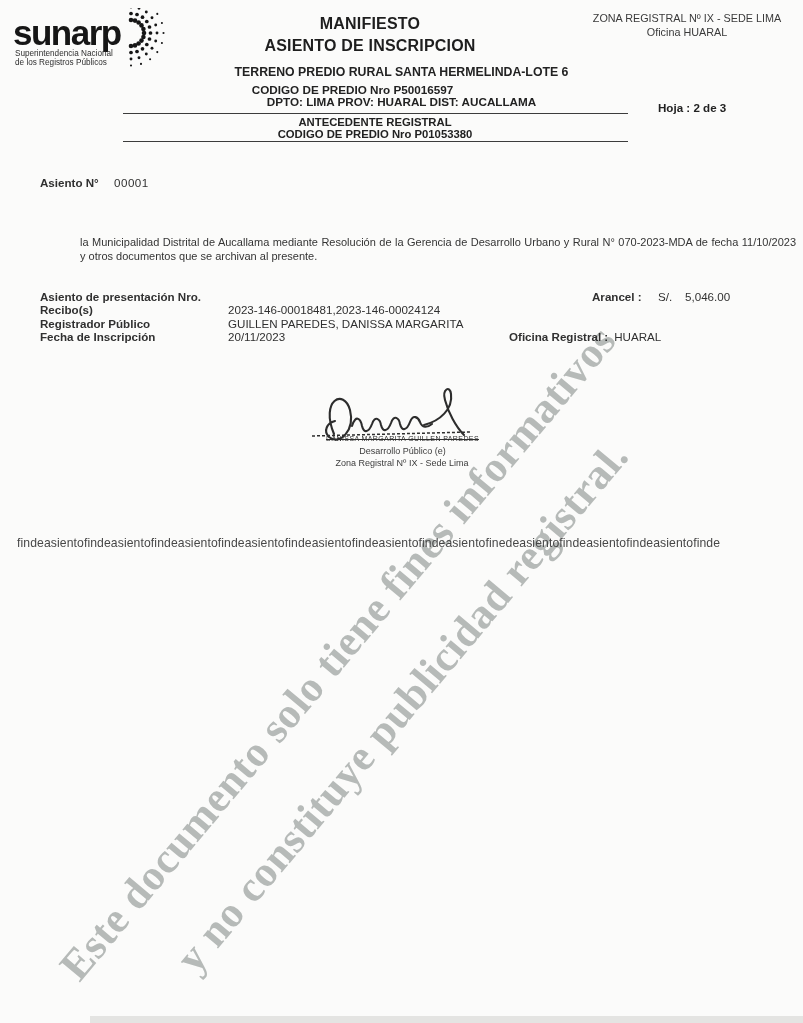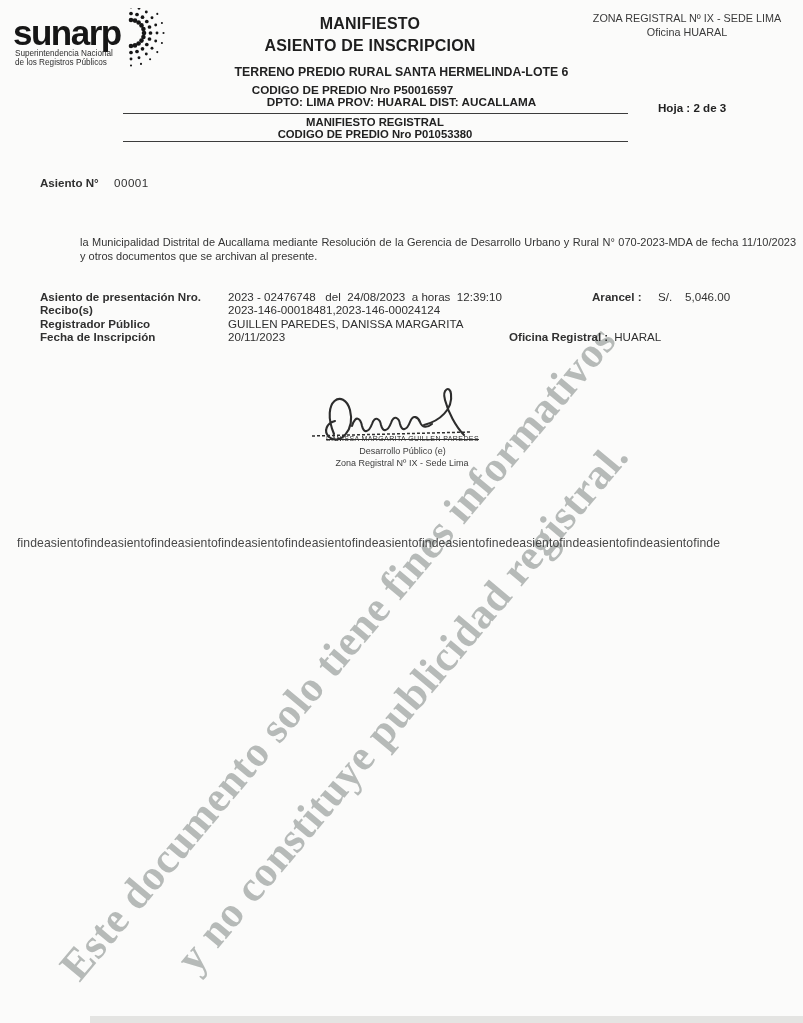--- a/index.html
+++ b/index.html
@@ -135,37 +135,36 @@
     <div class="abs zone-block">
       <div>ZONA REGISTRAL Nº IX - SEDE LIMA</div>
       <div>Oficina HUARAL</div>
     </div>
 
     <div class="abs center prop-title">TERRENO PREDIO RURAL SANTA HERMELINDA-LOTE 6</div>
     <div class="abs center cod-predio">CODIGO DE PREDIO Nro P50016597</div>
     <div class="abs center ubicacion">DPTO: LIMA PROV: HUARAL DIST: AUCALLAMA</div>
 
     <div class="abs sep sep1"></div>
-    <div class="abs antecedente ant1">MANIFIESTO REGISTRAL</div>
+    <div class="abs antecedente ant1">ANTECEDENTE REGISTRAL</div>
     <div class="abs antecedente ant2">CODIGO DE PREDIO Nro P01053380</div>
     <div class="abs sep sep2"></div>
 
     <div class="abs hoja">Hoja : 2 de 3</div>
 
     <div class="abs asiento-line">
       <span class="b">Asiento N°</span>
       <span class="num">00001</span>
     </div>
 
     <div class="abs paragraph">la Municipalidad Distrital de Aucallama mediante Resolución de la Gerencia de Desarrollo Urbano y Rural N° 070-2023-MDA de fecha 11/10/2023 y otros documentos que se archivan al presente.</div>
 
     <div class="abs details">
       <div class="drow">
         <span class="dlabel">Asiento de presentación Nro.</span>
-        <span class="dvalue">2023 - 02476748   del  24/08/2023  a horas  12:39:10</span>
         <span class="arancel-label">Arancel :</span>
         <span class="arancel-value">S/.    5,046.00</span>
       </div>
       <div class="drow">
         <span class="dlabel">Recibo(s)</span>
         <span class="dvalue">2023-146-00018481,2023-146-00024124</span>
       </div>
       <div class="drow">
         <span class="dlabel">Registrador Público</span>
         <span class="dvalue">GUILLEN PAREDES, DANISSA MARGARITA</span>

